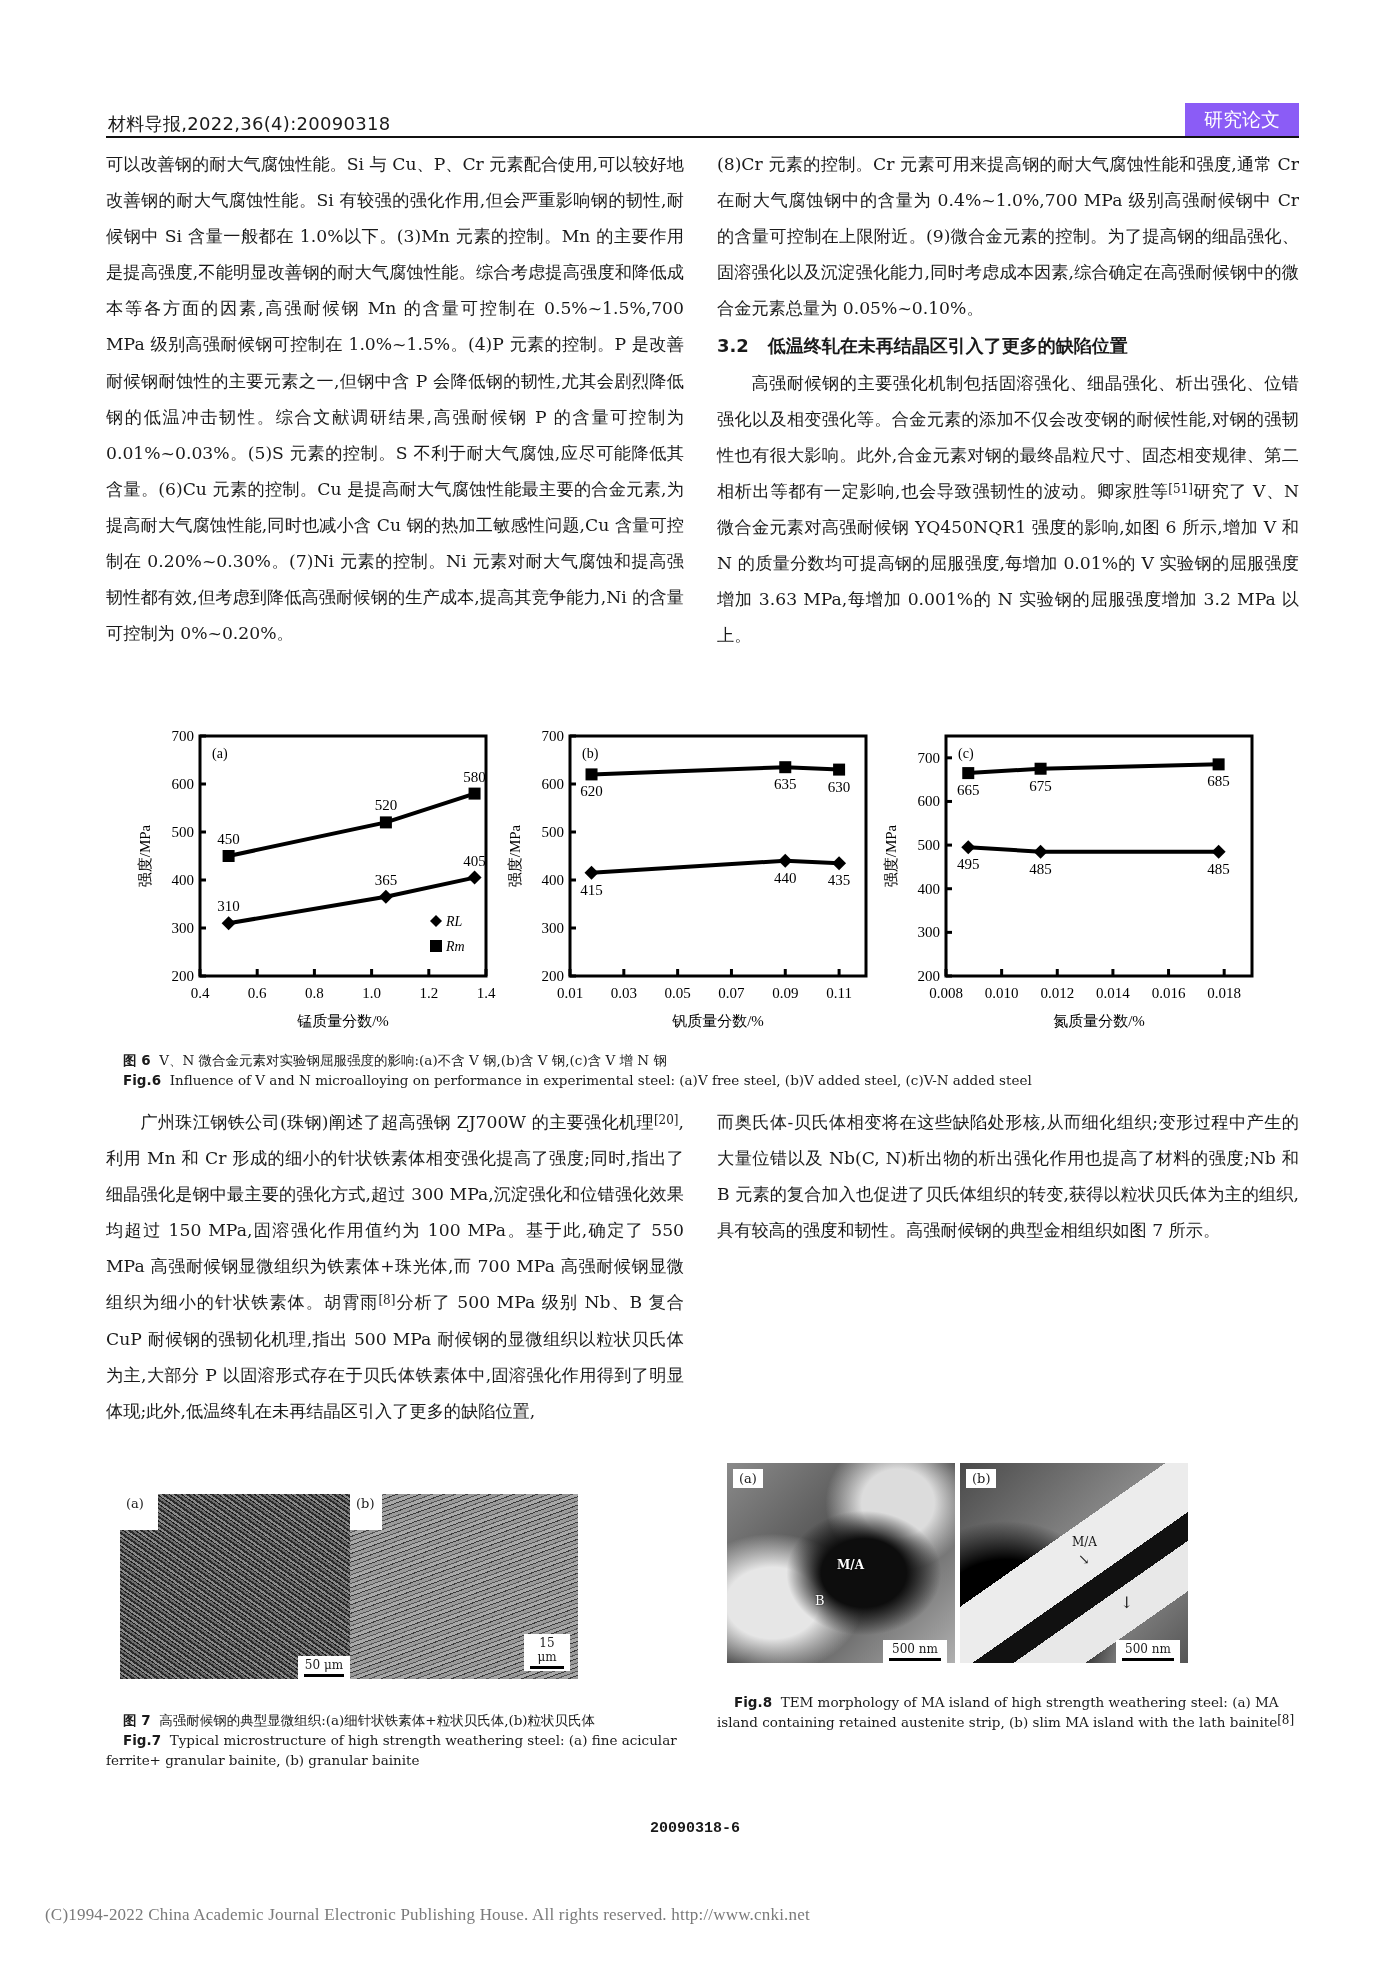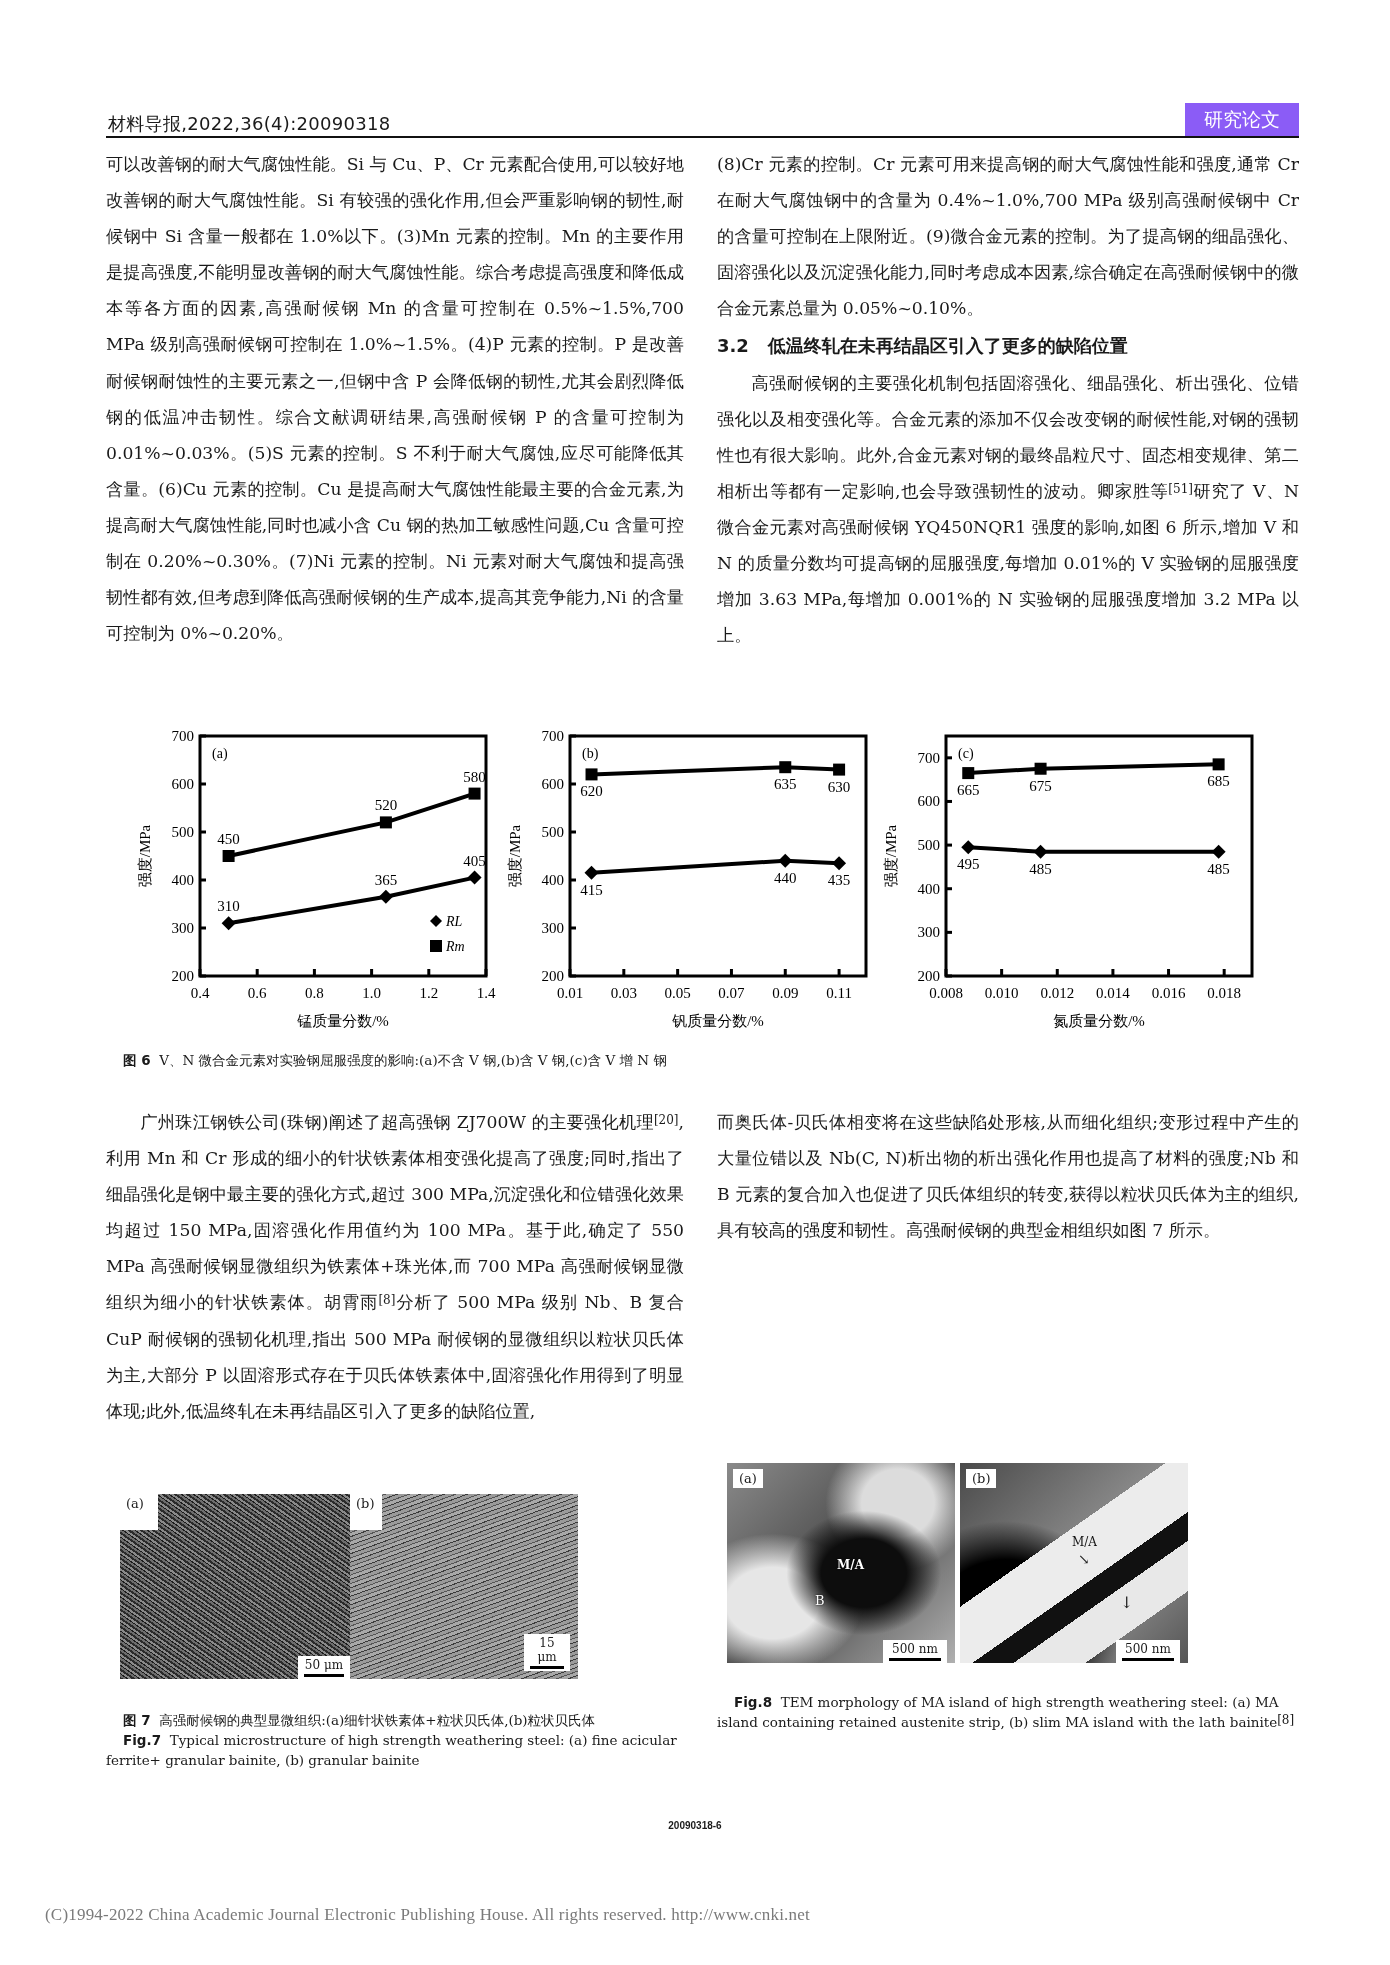--- a/index.html
+++ b/index.html
@@ -16,21 +16,21 @@
   .section-head { font-family: "DejaVu Sans", "Liberation Sans", sans-serif; font-weight: bold; font-size: 18px; }
   sup { font-size: 12px; vertical-align: top; position: relative; top: -2px; }
   .chart-wrap { position: absolute; }
   .chart-wrap svg { overflow: visible; }
   .cap { font-size: 13.5px; line-height: 20px; }
   .cap b { font-family: "DejaVu Sans", "Liberation Sans", sans-serif; padding-left: 17px; }
   .micro { position: absolute; overflow: hidden; }
   .micro-label { position: absolute; background: #fff; font-size: 13px; padding: 2px 6px; }
   .scale { position: absolute; background: #fff; font-size: 12px; padding: 2px 6px; text-align: center; }
   .scale .bar { display: block; height: 3px; background: #000; margin-top: 2px; }
-  .page-num { left: 0; width: 1390px; top: 1820px; text-align: center; font-family: Liberation Sans, sans-serif; font-weight: bold; font-size: 10px; }
+  .page-num { left: 0; width: 1390px; top: 1820px; text-align: center; font-family: Liberation Mono, monospace; font-weight: bold; font-size: 15px; }
   .copyright { left: 45px; top: 1905px; font-size: 17px; color: #7a7a7a; font-family: "Liberation Serif", serif; letter-spacing: 0.2px; }
 </style>
 </head>
 <body>
 
 <div class="abs header-title">材料导报,2022,36(4):20090318</div>
 <div class="abs header-rule"></div>
 <div class="abs header-badge">研究论文</div>
 
 <div class="abs col" style="left:106px; top:146px; width:578px;">
@@ -183,20 +183,21 @@
       <text x="102.25454545454546" y="141.27272727272728" text-anchor="middle" font-size="15" font-family="&quot;Liberation Serif&quot;, serif">495</text>
       <polygon points="174.5818181818182,116.63636363636364 181.5818181818182,123.63636363636364 174.5818181818182,130.63636363636363 167.5818181818182,123.63636363636364" fill="#000"></polygon>
       <text x="174.5818181818182" y="145.63636363636363" text-anchor="middle" font-size="15" font-family="&quot;Liberation Serif&quot;, serif">485</text>
       <polygon points="352.6181818181818,116.63636363636364 359.6181818181818,123.63636363636364 352.6181818181818,130.63636363636363 345.6181818181818,123.63636363636364" fill="#000"></polygon>
       <text x="352.6181818181818" y="145.63636363636363" text-anchor="middle" font-size="15" font-family="&quot;Liberation Serif&quot;, serif">485</text>
     </svg>
 </div>
 
 <div class="abs cap" style="left:106px; top:1050px; width:1200px;">
   <div><b>图 6</b>&nbsp;&nbsp;<span>V、N 微合金元素对实验钢屈服强度的影响:(a)不含 V 钢,(b)含 V 钢,(c)含 V 增 N 钢</span></div>
+  <div><b>Fig.6</b>&nbsp;&nbsp;<span>Influence of V and N microalloying on performance in experimental steel: (a)V free steel, (b)V added steel, (c)V-N added steel</span></div>
 </div>
 
 <div class="abs col" style="left:106px; top:1104px; width:578px;">
   <p class="indent"><span>广州珠江钢铁公司(珠钢)阐述了超高强钢 ZJ700W 的主要强化机理</span><sup>[20]</sup><span>,利用 Mn 和 Cr 形成的细小的针状铁素体相变强化提高了强度;同时,指出了细晶强化是钢中最主要的强化方式,超过 300 MPa,沉淀强化和位错强化效果均超过 150 MPa,固溶强化作用值约为 100 MPa。基于此,确定了 550 MPa 高强耐候钢显微组织为铁素体+珠光体,而 700 MPa 高强耐候钢显微组织为细小的针状铁素体。胡霄雨</span><sup>[8]</sup><span>分析了 500 MPa 级别 Nb、B 复合 CuP 耐候钢的强韧化机理,指出 500 MPa 耐候钢的显微组织以粒状贝氏体为主,大部分 P 以固溶形式存在于贝氏体铁素体中,固溶强化作用得到了明显体现;此外,低温终轧在未再结晶区引入了更多的缺陷位置,</span></p>
 </div>
 
 <div class="abs col" style="left:717px; top:1104px; width:582px;">
   <p>而奥氏体-贝氏体相变将在这些缺陷处形核,从而细化组织;变形过程中产生的大量位错以及 Nb(C, N)析出物的析出强化作用也提高了材料的强度;Nb 和 B 元素的复合加入也促进了贝氏体组织的转变,获得以粒状贝氏体为主的组织,具有较高的强度和韧性。高强耐候钢的典型金相组织如图 7 所示。</p>
 </div>
 

